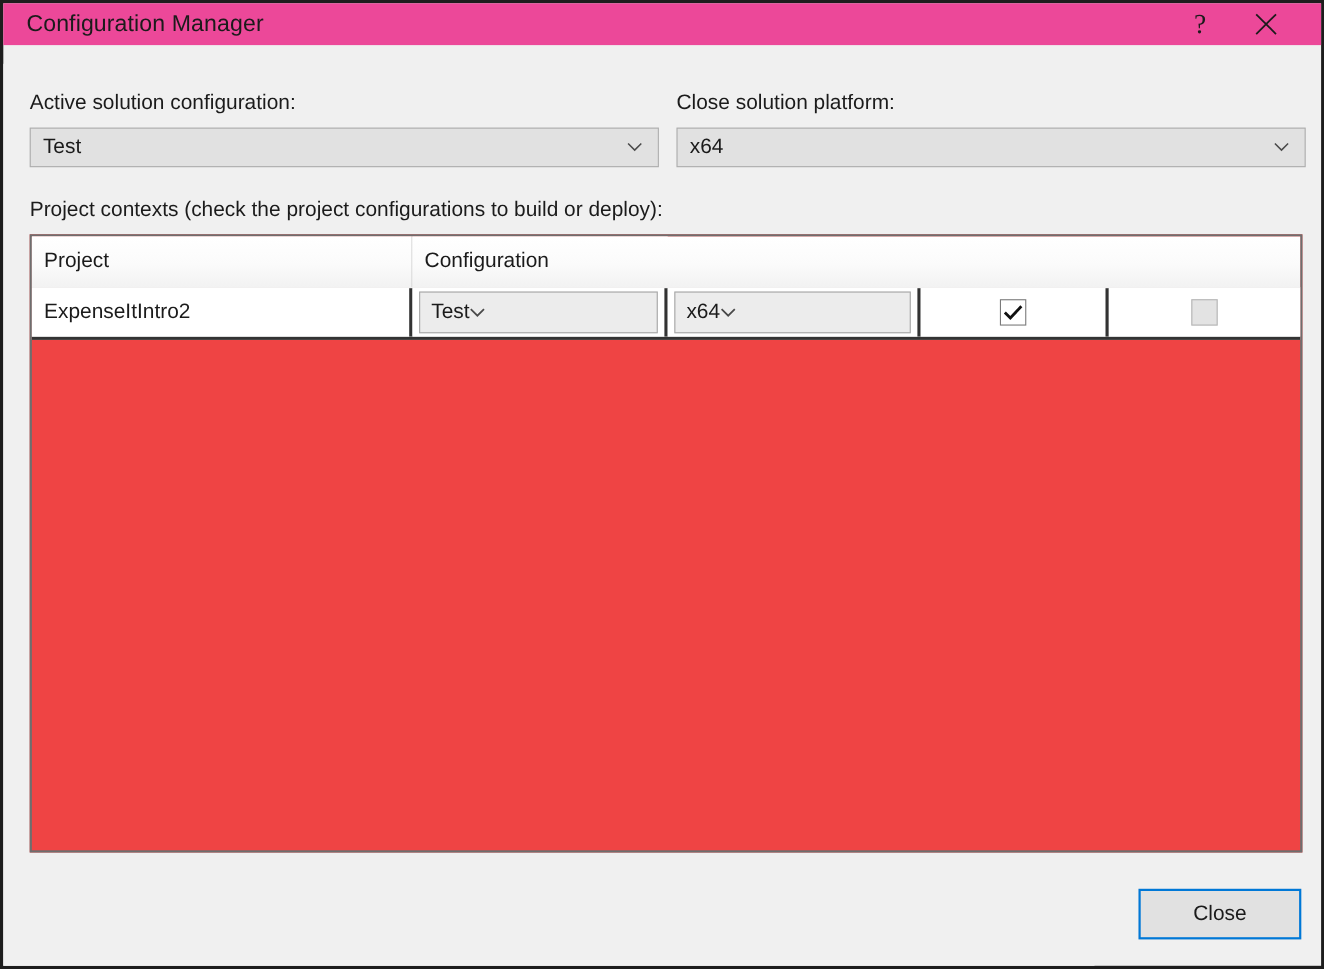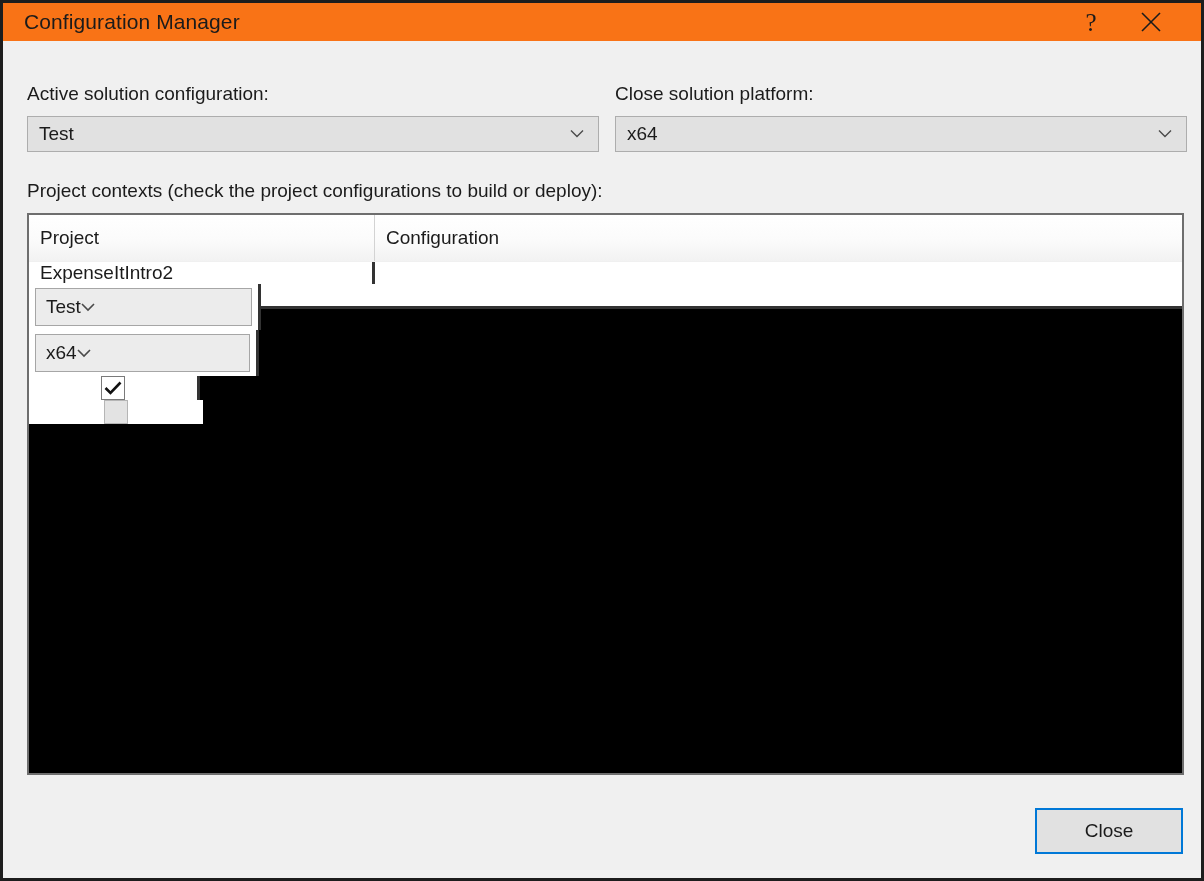--- a/index.html
+++ b/index.html
@@ -25,21 +25,21 @@
     border: 3px solid #1d1d1d;
     background: #f0f0f0;
   }
 
   
   .titlebar {
     position: absolute;
     left: 0; top: 0;
     width: 1198px;
     height: 38px;
-    background: #f97316;
+    background: #ec4899;
     display: flex;
     align-items: center;
   }
   .title-text {
     margin-left: 21px;
     font-size: 21px;
     color: #1b1b1b;
     letter-spacing: 0.1px;
     white-space: nowrap;
   }
@@ -108,21 +108,21 @@
 
   
   .grid {
     position: absolute;
     left: 24px;
     top: 155px;
     width: 1157px;
     height: 562px;
     box-sizing: border-box;
     border: 2px solid #6e6e6e;
-    background: #000000;
+    background: #ef4444;
   }
   .grid-header {
     display: flex;
     height: 46px;
     background: linear-gradient(to bottom, #ffffff 0%, #fbfbfb 55%, #f2f2f2 100%);
     box-sizing: border-box;
   }
   .grid-header .hcell {
     box-sizing: border-box;
     display: flex;
@@ -136,21 +136,20 @@
   }
   .grid-header .hcell:last-child { border-right: 0; }
 
   .grid-row {
     display: flex;
     height: 48px;
     background: #ffffff;
     border-top: 1px solid #f0f0f0;
     border-bottom: 3px solid #333333;
     box-sizing: border-box;
-    flex-direction: column;
   }
   .grid-row .cell {
     box-sizing: border-box;
     display: flex;
     align-items: center;
     border-right: 3px solid #333333;
     background: #ffffff;
     position: relative;
   }
   .grid-row .cell:last-child { border-right: 0; }

